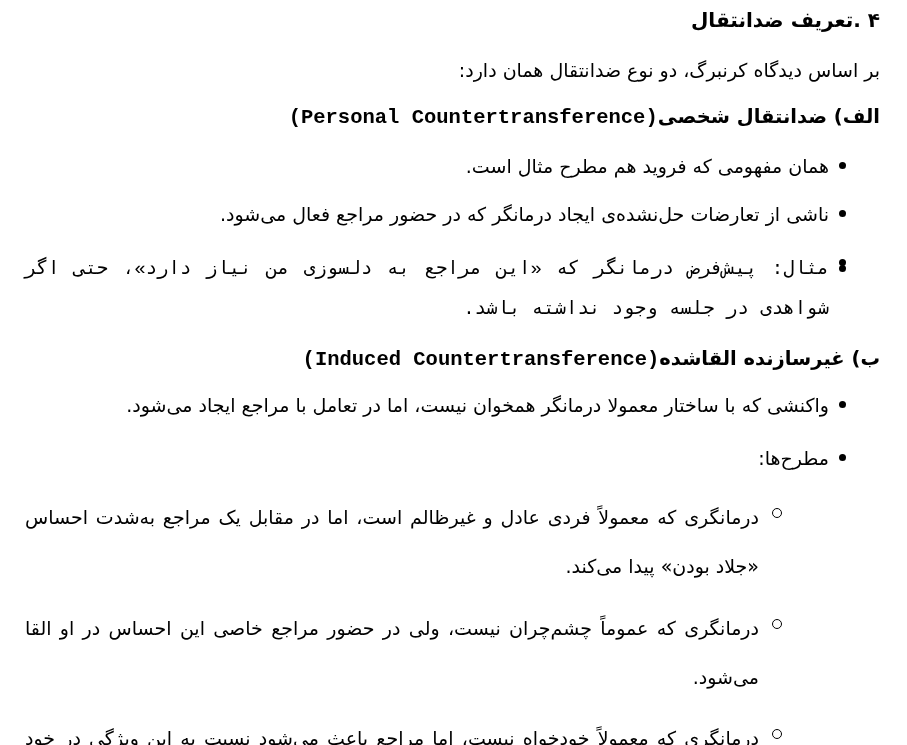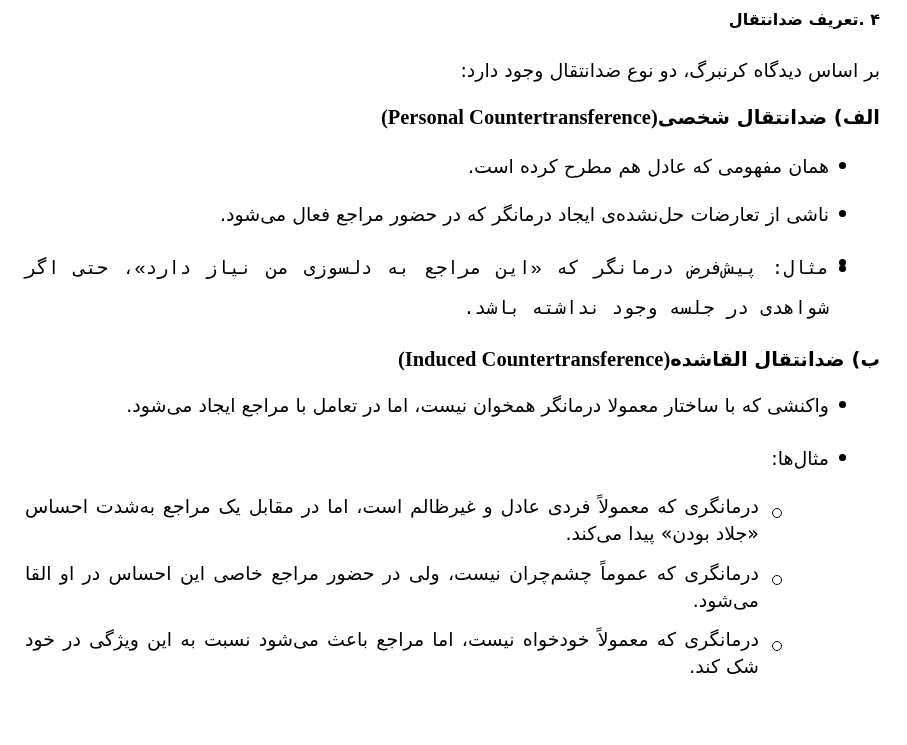--- a/index.html
+++ b/index.html
@@ -12,21 +12,21 @@
     height: 745px;
     overflow: hidden;
     color: #000000;
     direction: rtl;
     font-family: "DejaVu Sans", sans-serif;
   }
   .doc {
     padding: 0 27px 0 25px;
   }
   .title {
-    font-size: 16px;
+    font-size: 20px;
     font-weight: bold;
     line-height: 40px;
     margin: 0 0 10px 0;
     text-align: right;
   }
   .intro {
     font-size: 19px;
     line-height: 40px;
     margin: 0 0 7px 0;
     text-align: right;
@@ -34,21 +34,21 @@
   .sec-heading {
     font-size: 19.5px;
     font-weight: bold;
     line-height: 40px;
     margin: 0;
     text-align: right;
   }
   .sec-heading.a { margin-bottom: 8px; }
   .sec-heading.b { margin-bottom: 5px; }
   .latin {
-    font-family: Liberation Serif, serif;
+    font-family: Liberation Mono, monospace;
     font-size: 20.5px;
     font-weight: bold;
   }
   ul.list {
     list-style: none;
     margin: 0;
     padding: 0;
   }
   li.l1 {
     position: relative;
@@ -63,21 +63,21 @@
     right: 34px;
     top: 16px;
     width: 7px;
     height: 7px;
     border-radius: 50%;
     background: #000;
   }
   li.l2 {
     position: relative;
     font-size: 19px;
-    line-height: 27px;
+    line-height: 49px;
     padding-right: 121px;
     margin: 0 0 12px 0;
     text-align: justify;
   }
   li.l2 .circle {
     position: absolute;
     right: 98px;
     top: 15px;
     width: 8px;
     height: 8px;
@@ -96,52 +96,52 @@
   li.ex2 { margin-bottom: 12px; }
   li.ex3 { margin-bottom: 0; }
 </style>
 </head>
 <body>
 
 <div class="doc">
 
   <h1 class="title">۴ .تعریف ضدانتقال</h1>
 
-  <p class="intro">بر اساس دیدگاه کرنبرگ، دو نوع ضدانتقال وجود دارد:</p>
+  <p class="intro">بر اساس دیدگاه کرنبرگ، دو نوع ضدانتقال همان دارد:</p>
 
   <h2 class="sec-heading a"><span>الف) ضدانتقال شخصی</span><span class="latin">(Personal Countertransference)</span></h2>
 
   <ul class="list">
     <li class="l1 b1">
       <span class="disc"></span>
-      <span>همان مفهومی که عادل هم مطرح کرده است.</span>
+      <span>همان مفهومی که فروید هم مطرح مثال است.</span>
     </li>
     <li class="l1 b2">
       <span class="disc"></span>
       <span>ناشی از تعارضات حل‌نشده‌ی ایجاد درمانگر که در حضور مراجع فعال می‌شود.</span>
     </li>
     <li class="l1 b3">
       <span class="disc"></span>
     </li>
     <li class="l1 b4">
       <span class="disc"></span>
       <span>مثال: پیش‌فرض درمانگر که «این مراجع به دلسوزی من نیاز دارد»، حتی اگر شواهدی در جلسه وجود نداشته باشد.</span>
     </li>
   </ul>
 
-  <h2 class="sec-heading b"><span>ب) ضدانتقال القاشده</span><span class="latin">(Induced Countertransference)</span></h2>
+  <h2 class="sec-heading b"><span>ب) غیرسازنده القاشده</span><span class="latin">(Induced Countertransference)</span></h2>
 
   <ul class="list">
     <li class="l1 b5">
       <span class="disc"></span>
       <span>واکنشی که با ساختار معمولا درمانگر همخوان نیست، اما در تعامل با مراجع ایجاد می‌شود.</span>
     </li>
     <li class="l1 b6">
       <span class="disc"></span>
-      <span>مثال‌ها:</span>
+      <span>مطرح‌ها:</span>
     </li>
   </ul>
 
   <ul class="list">
     <li class="l2 ex1">
       <span class="circle"></span>
       <span>درمانگری که معمولاً فردی عادل و غیرظالم است، اما در مقابل یک مراجع به‌شدت احساس «جلاد بودن» پیدا می‌کند.</span>
     </li>
     <li class="l2 ex2">
       <span class="circle"></span>

